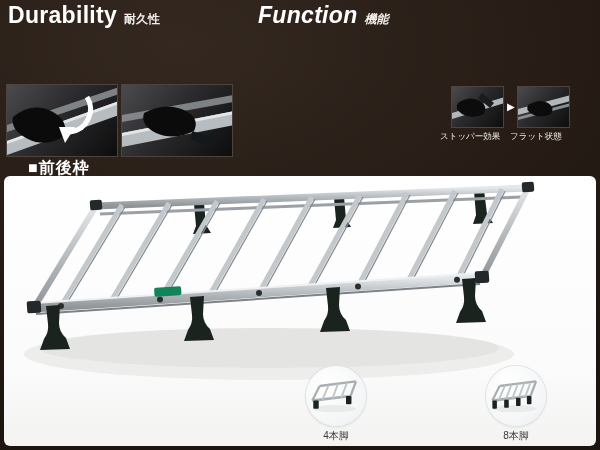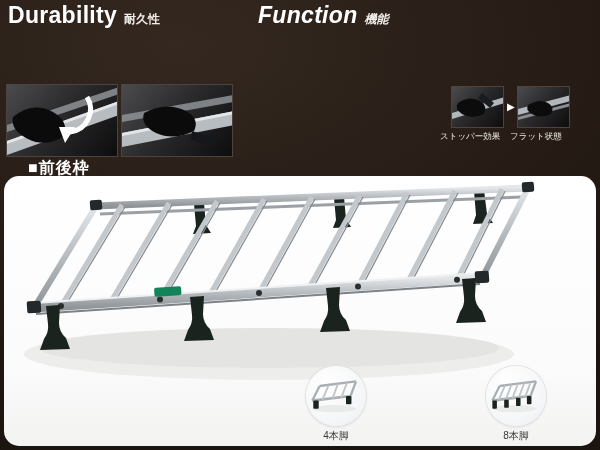--- a/index.html
+++ b/index.html
@@ -17,21 +17,21 @@
     position:absolute;border:1px solid #4c443e;box-sizing:border-box;
     background:linear-gradient(130deg,#4b4b4d 0%,#2b2b2d 45%,#0d0d0e 100%);
     overflow:hidden;
   }
   .thumb-label{position:absolute;font-size:8.5px;color:#efece8;}
   .thumb-arrow{position:absolute;color:#fff;font-size:10px;line-height:1;}
   .section-label{position:absolute;left:28px;top:158px;font-size:16px;font-weight:700;color:#fff;letter-spacing:1px;}
   .main-photo{
     position:absolute;left:4px;top:176px;width:592px;height:270px;
     background:linear-gradient(180deg,#ffffff 0%,#fbfbfb 70%,#f3f3f2 100%);
-    border-radius:15px;overflow:hidden;
+    border-radius:6px;overflow:hidden;
   }
   .variant{position:absolute;width:64px;text-align:center;}
   .variant-circle{
     width:60px;height:60px;border-radius:50%;margin:0 auto;
     background:radial-gradient(circle at 35% 30%, #ffffff 0%, #f4f5f6 70%, #e9eaeb 100%);
     box-shadow:0 0 0 1px #e1e2e3, 0 1px 3px rgba(0,0,0,.12);
     display:flex;align-items:center;justify-content:center;
   }
   .variant-label{margin-top:3px;font-size:10px;color:#3a3a3a;}
 </style>

